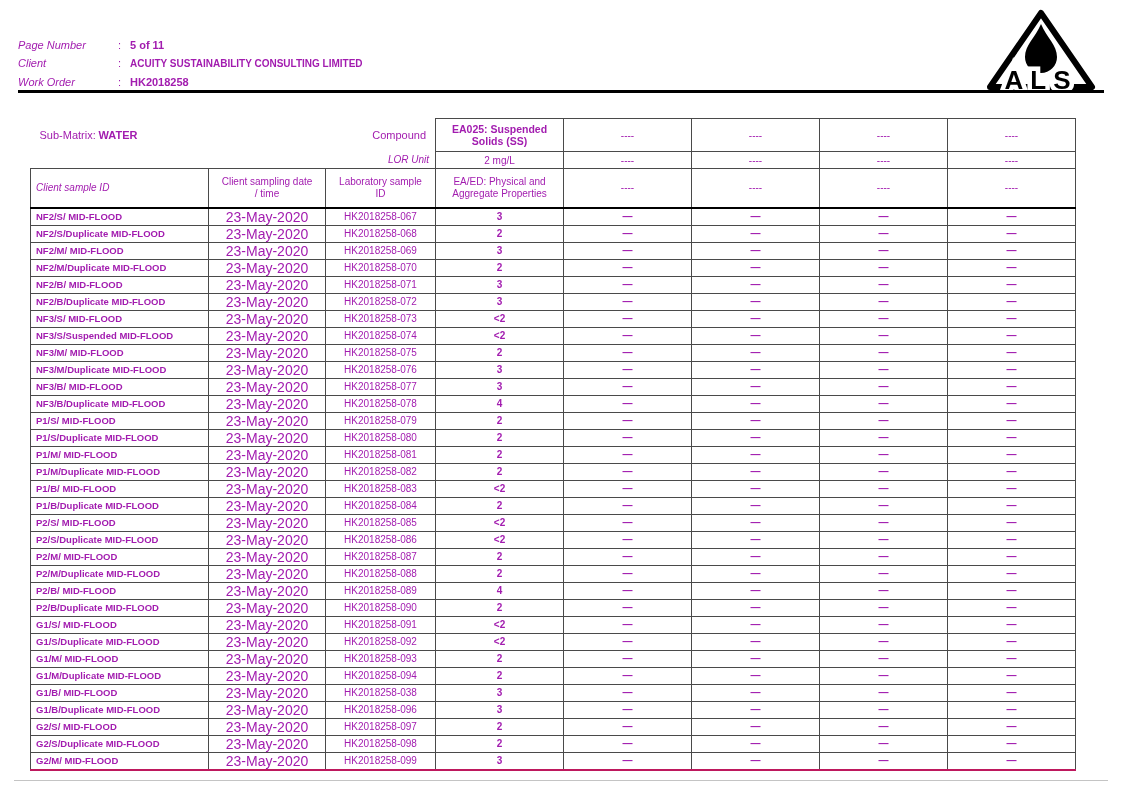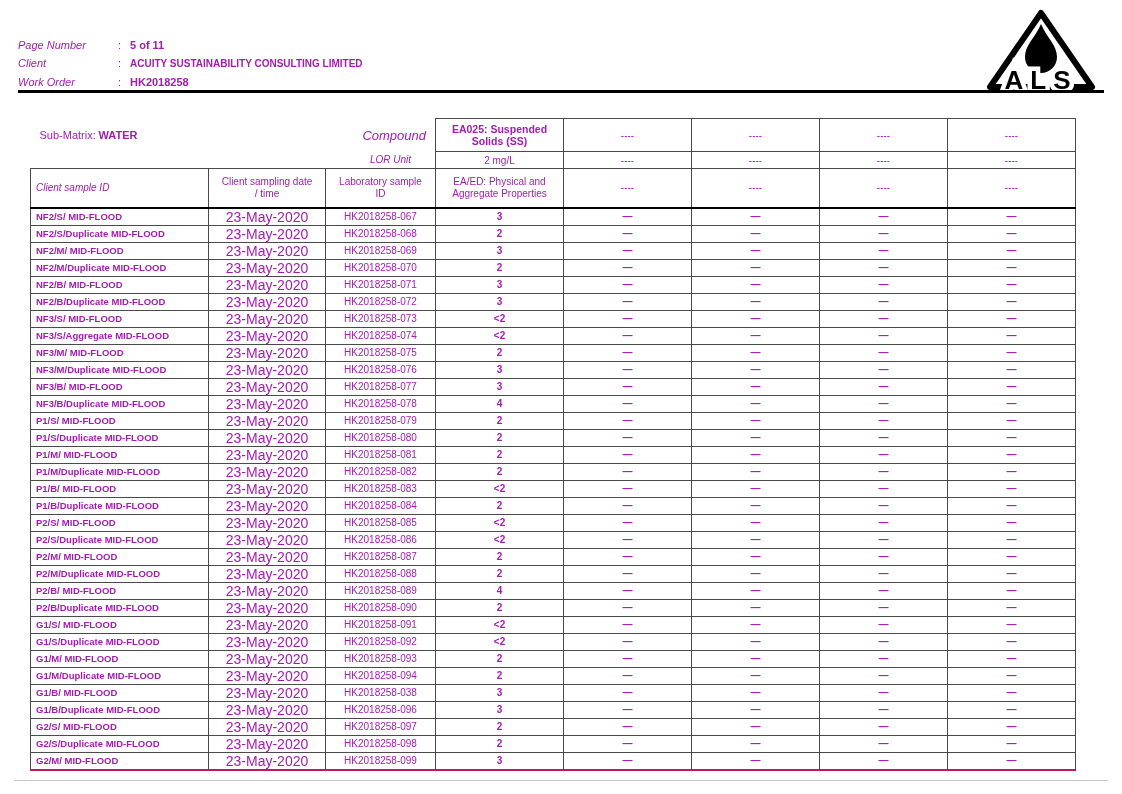--- a/index.html
+++ b/index.html
@@ -36,22 +36,22 @@
   td.wrap { white-space:normal; line-height:12px; }
 
   tr.compound-row td { height:33px; }
   tr.compound-row td.analyte { font-weight:bold; font-size:10.5px; }
   tr.lor-row td { height:17px; }
   tr.colhead-row td { height:39px; border-bottom:2px solid #000; }
 
   .submx-flex { display:flex; justify-content:space-between; align-items:center; padding:0 6px 0 6px; }
   .submx-label { font-size:11px; }
   .submx-value { font-weight:bold; font-size:11px; }
-  .compound-lbl { font-style:italic; font-size:13px; }
-  .lor-free { text-align:right; font-style:italic; font-size:10px; padding-right:24px; }
+  .compound-lbl { font-size:11px; }
+  .lor-free { text-align:right; font-style:italic; font-size:10px; padding-right:6px; }
 
   td.ch-sample { text-align:left; padding-left:5px; font-style:italic; }
   .italic { }
 
   tbody td { height:17px; }
   tbody tr:last-child td { border-bottom:2px solid #be185d; }
   td.c-sample { text-align:left; padding-left:5px; font-weight:bold; font-size:9.5px;margin-top:36px; }
   td.c-date   { font-size:14px; }
   td.c-lab    { font-size:10px; }
   td.c-result { font-weight:bold; }
@@ -224,21 +224,21 @@
       <td class="c-date">23-May-2020</td>
       <td class="c-lab">HK2018258-073</td>
       <td class="c-result">&lt;2</td>
       <td class="c-dash">—</td>
       <td class="c-dash">—</td>
       <td class="c-dash">—</td>
       <td class="c-dash">—</td>
     </tr>
 
     <tr>
-      <td class="c-sample">NF3/S/Aggregate MID-FLOOD</td>
+      <td class="c-sample">NF3/S/Suspended MID-FLOOD</td>
       <td class="c-date">23-May-2020</td>
       <td class="c-lab">HK2018258-074</td>
       <td class="c-result">&lt;2</td>
       <td class="c-dash">—</td>
       <td class="c-dash">—</td>
       <td class="c-dash">—</td>
       <td class="c-dash">—</td>
     </tr>
 
     <tr>

